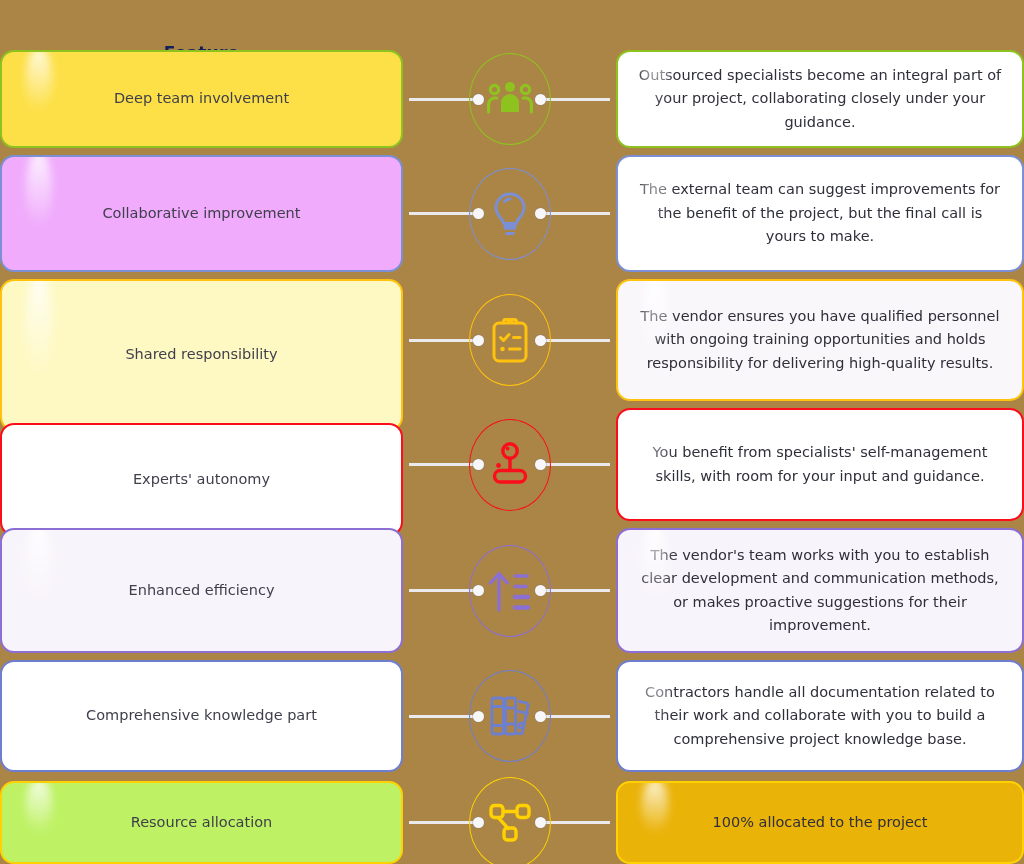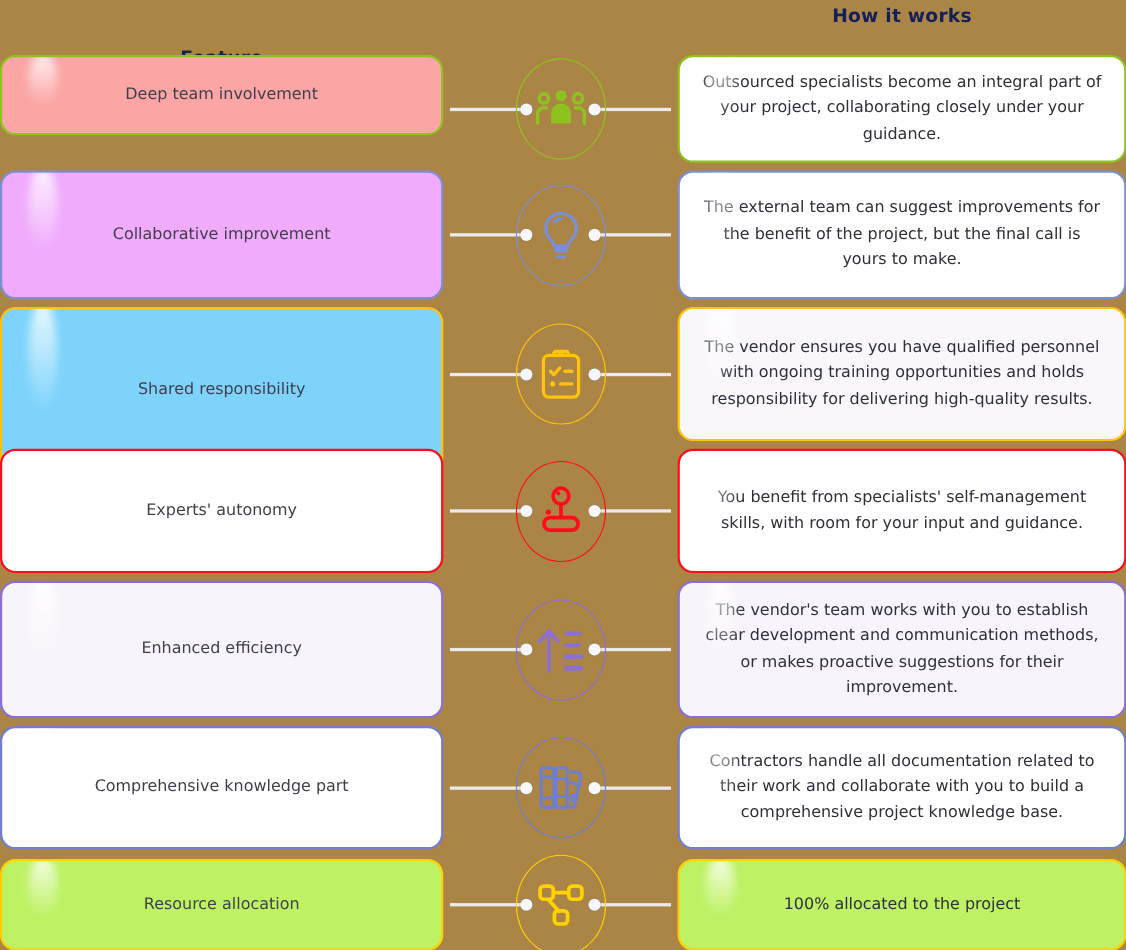--- a/index.html
+++ b/index.html
@@ -129,26 +129,25 @@
 
   .hdr-wrap { position: absolute; inset: 0; }
 </style>
 </head>
 <body style="background: rgb(171, 133, 70);">
 
 <div id="board">
 
   <div class="hdr-wrap">
     <div class="col-header" id="hdr-feature">Feature</div>
-    <div class="col-header" id="hdr-how">How it works</div>
   </div>
 
   <div id="rows-host">
       <div class="row" style="top: 50px; height: 98px;">
-        <div class="card left" style="top: 0px; height: 73px; border-color: rgb(142, 195, 31); background: #fca5a5;">
+        <div class="card left" style="top: 0px; height: 98px; border-color: rgb(142, 195, 31); background: #fde047;">
           <div class="card-text">Deep team involvement</div>
         </div>
         <div class="connector" style="top: 0px; height: 98px;">
           <div class="line l"></div>
           <div class="line r"></div>
           <div class="node l"></div>
           <div class="node r"></div>
           <div class="icon-ring" style="color: rgb(142, 195, 31);">
     <svg width="46" height="40" viewBox="0 0 46 40" fill="none" stroke="currentColor" stroke-width="3.2" stroke-linecap="round" stroke-linejoin="round">
       <circle cx="23" cy="8" r="5" fill="currentColor" stroke="none"></circle>
@@ -180,21 +179,21 @@
       <rect x="11.6" y="33.5" width="12.8" height="5.2" rx="1.6" fill="currentColor" stroke="none"></rect>
       <path d="M14.6 42.6h6.8"></path>
     </svg>
           </div>
         </div>
         <div class="card right" style="top: 0px; height: 117px; border-color: rgb(123, 143, 212); background: rgb(255, 255, 255);">
           <div class="card-text">The external team can suggest improvements for the benefit of the project, but the final call is yours to make.</div>
         </div>
       </div>
       <div class="row" style="top: 279px; height: 122px;">
-        <div class="card left" style="top: 0px; height: 152px; border-color: rgb(255, 194, 14); background: #7dd3fc;">
+        <div class="card left" style="top: 0px; height: 152px; border-color: rgb(255, 194, 14); background: #fef9c3;">
           <div class="card-text">Shared responsibility</div>
         </div>
         <div class="connector" style="top: 0px; height: 122px;">
           <div class="line l"></div>
           <div class="line r"></div>
           <div class="node l"></div>
           <div class="node r"></div>
           <div class="icon-ring" style="color: rgb(255, 194, 14);">
     <svg width="40" height="48" viewBox="0 0 40 48" fill="none" stroke="currentColor" stroke-width="3" stroke-linecap="round" stroke-linejoin="round">
       <rect x="4" y="7" width="32" height="38" rx="5"></rect>
@@ -205,21 +204,21 @@
       <circle cx="12.5" cy="33" r="2.3" fill="currentColor" stroke="none"></circle>
       <path d="M19.5 33h10.5"></path>
     </svg>
           </div>
         </div>
         <div class="card right" style="top: 0px; height: 122px; border-color: rgb(255, 194, 14); background: rgb(250, 247, 251);">
           <div class="card-text">The vendor ensures you have qualified personnel with ongoing training opportunities and holds responsibility for delivering high-quality results.</div>
         </div>
       </div>
       <div class="row" style="top: 408px; height: 113px;">
-        <div class="card left" style="top: 0px; height: 113px; border-color: rgb(252, 13, 27); background: rgb(255, 255, 255);">
+        <div class="card left" style="top: 15px; height: 113px; border-color: rgb(252, 13, 27); background: rgb(255, 255, 255);">
           <div class="card-text">Experts' autonomy</div>
         </div>
         <div class="connector" style="top: 0px; height: 113px;">
           <div class="line l"></div>
           <div class="line r"></div>
           <div class="node l"></div>
           <div class="node r"></div>
           <div class="icon-ring" style="color: rgb(252, 13, 27);">
     <svg width="42" height="48" viewBox="0 0 42 48" fill="none" stroke="currentColor" stroke-width="3.4" stroke-linecap="round" stroke-linejoin="round">
       <circle cx="21" cy="10" r="7.2"></circle>
@@ -295,18 +294,18 @@
           <div class="icon-ring" style="color: rgb(255, 209, 0);">
     <svg width="44" height="42" viewBox="0 0 44 42" fill="none" stroke="currentColor" stroke-width="3.4" stroke-linecap="round" stroke-linejoin="round">
       <rect x="3" y="3.5" width="12" height="12" rx="3.4"></rect>
       <rect x="29" y="3.5" width="12" height="12" rx="3.4"></rect>
       <rect x="16" y="26" width="12" height="12" rx="3.4"></rect>
       <path d="M15.2 9.5h13.4"></path>
       <path d="M10.5 15.8l9.5 10.6"></path>
     </svg>
           </div>
         </div>
-        <div class="card right" style="top: 0px; height: 83px; border-color: rgb(255, 209, 0); background: #bef264;">
+        <div class="card right" style="top: 0px; height: 83px; border-color: rgb(255, 209, 0); background: #eab308;">
           <div class="card-text">100% allocated to the project</div>
         </div>
       </div>
     </div>
 </div>
 
 </body></html>

